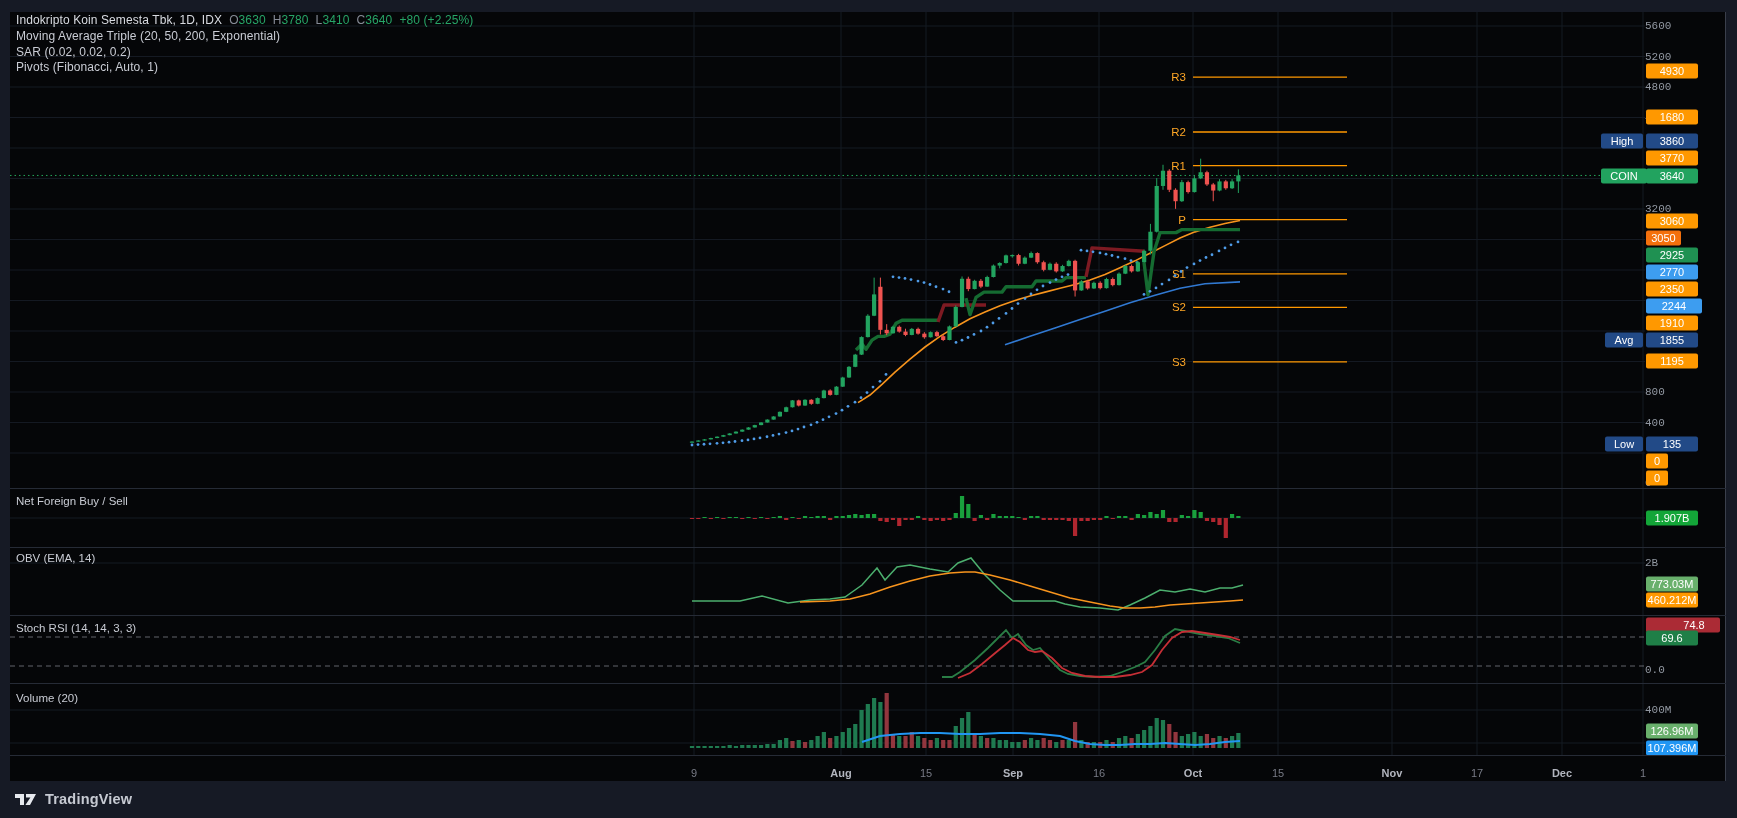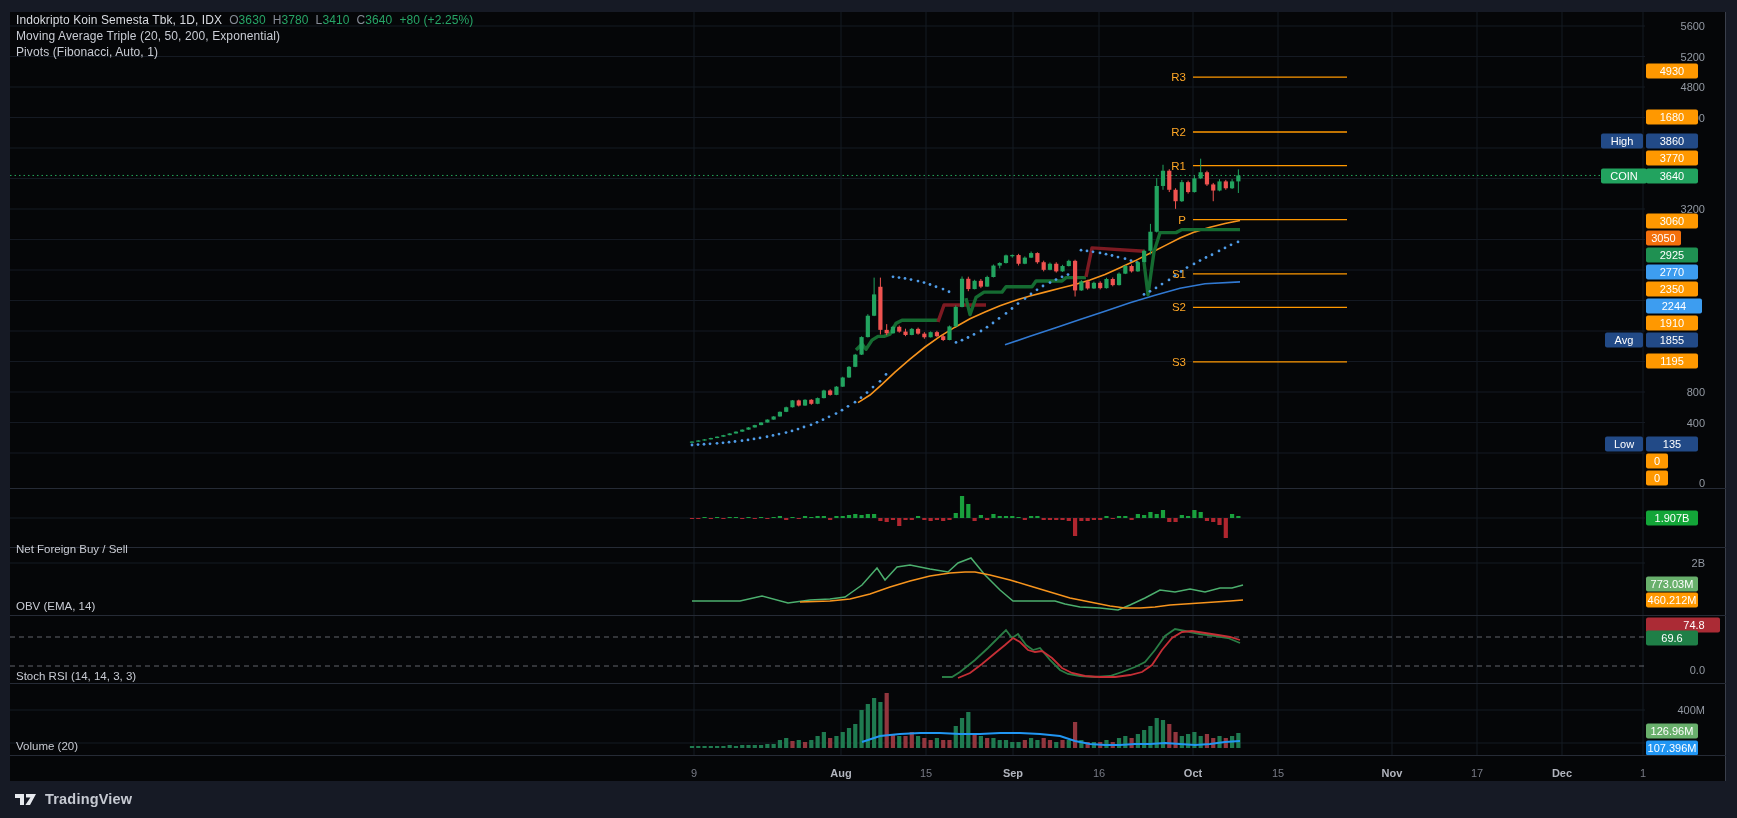--- a/index.html
+++ b/index.html
@@ -10,24 +10,24 @@
   .sep{position:absolute;left:0;width:1716px;height:1px;background:#262b36;}
   #axis-border{position:absolute;left:1715px;top:0;width:1px;height:769px;background:#3a3f4b;}
   
   #legend{position:absolute;left:6px;top:1px;}
   .lg-row{height:15.8px;font-size:12px;color:#c9ccd4;white-space:nowrap;letter-spacing:.1px;}
   .lg-sym{color:#d8dbe1;}
   .lg-k{color:#868b96;margin-left:7px;}
   .lg-v{color:#27a567;}
   .lg-chg{color:#27a567;margin-left:7px;}
   
-  .pane-title{position:absolute;font-size:11.5px;color:#c9ccd4;white-space:nowrap;margin-top:48px;}
+  .pane-title{position:absolute;font-size:11.5px;color:#c9ccd4;white-space:nowrap;}
   
   #axis-col{position:absolute;left:1635px;top:0;width:81px;height:769px;}
-  .tick{position:absolute;left:0;width:60px;text-align:right;font-size:11px;color:#9399a3;transform:translateY(-6px);}
+  .tick{position:absolute;left:0;width:60px;text-align:left;font-size:11px;color:#9399a3;transform:translateY(-6px);font-family:Liberation Mono, monospace;}
   .pbox{position:absolute;left:1px;height:15px;border-radius:2px;color:#fff;font-size:11px;line-height:15px;text-align:center;transform:translateY(-7.5px);}
   .pbadge{position:absolute;height:15px;border-radius:2px;color:#fff;font-size:11px;line-height:15px;text-align:center;transform:translateY(-7.5px);}
   
   .t-lbl{position:absolute;transform:translate(-50%,0);font-size:11px;color:#787b86;top:755px;}
   .t-lbl.major{color:#b2b5be;font-weight:bold;}
   
   #footer{position:absolute;left:14px;top:789px;height:20px;display:flex;align-items:center;gap:7px;}
   #footer-brand{color:#c6cad2;font-size:14.5px;font-weight:bold;letter-spacing:.2px;}
 </style>
 </head>
@@ -584,20 +584,21 @@
         <div class="sep" style="top: 603px;"></div>
         <div class="sep" style="top: 671px;"></div>
         <div class="sep" style="top: 743px;"></div>
       </div>
 
     <div id="legend">
       <div class="lg-row">
         <span class="lg-sym">Indokripto Koin Semesta Tbk, 1D, IDX</span><span id="ohlc-span"><span class="lg-k">O</span><span class="lg-v">3630</span><span class="lg-k">H</span><span class="lg-v">3780</span><span class="lg-k">L</span><span class="lg-v">3410</span><span class="lg-k">C</span><span class="lg-v">3640</span></span><span class="lg-chg">+80 (+2.25%)</span>
       </div>
       <div class="lg-row">Moving Average Triple (20, 50, 200, Exponential)</div>
+      <div class="lg-row">SAR (0.02, 0.02, 0.2)</div>
       <div class="lg-row">Pivots (Fibonacci, Auto, 1)</div>
     </div>
 
     <div class="pane-title" id="t-nf" style="top: 483px; left: 6px;">Net Foreign Buy / Sell</div>
     <div class="pane-title" id="t-obv" style="top: 540px; left: 6px;">OBV (EMA, 14)</div>
     <div class="pane-title" id="t-stoch" style="top: 610px; left: 6px;">Stoch RSI (14, 14, 3, 3)</div>
     <div class="pane-title" id="t-vol" style="top: 680px; left: 6px;">Volume (20)</div>
 
     <div id="time-axis">
         <div class="t-lbl" style="left: 684px;">9</div>

